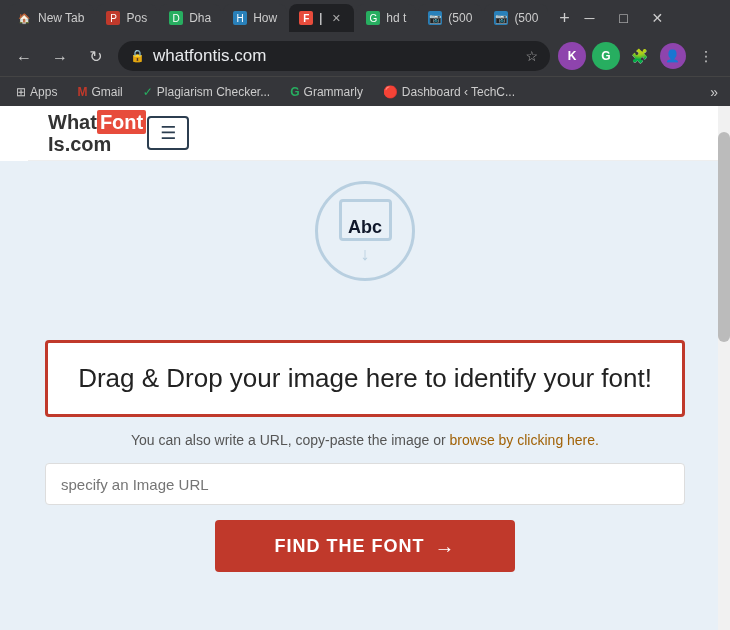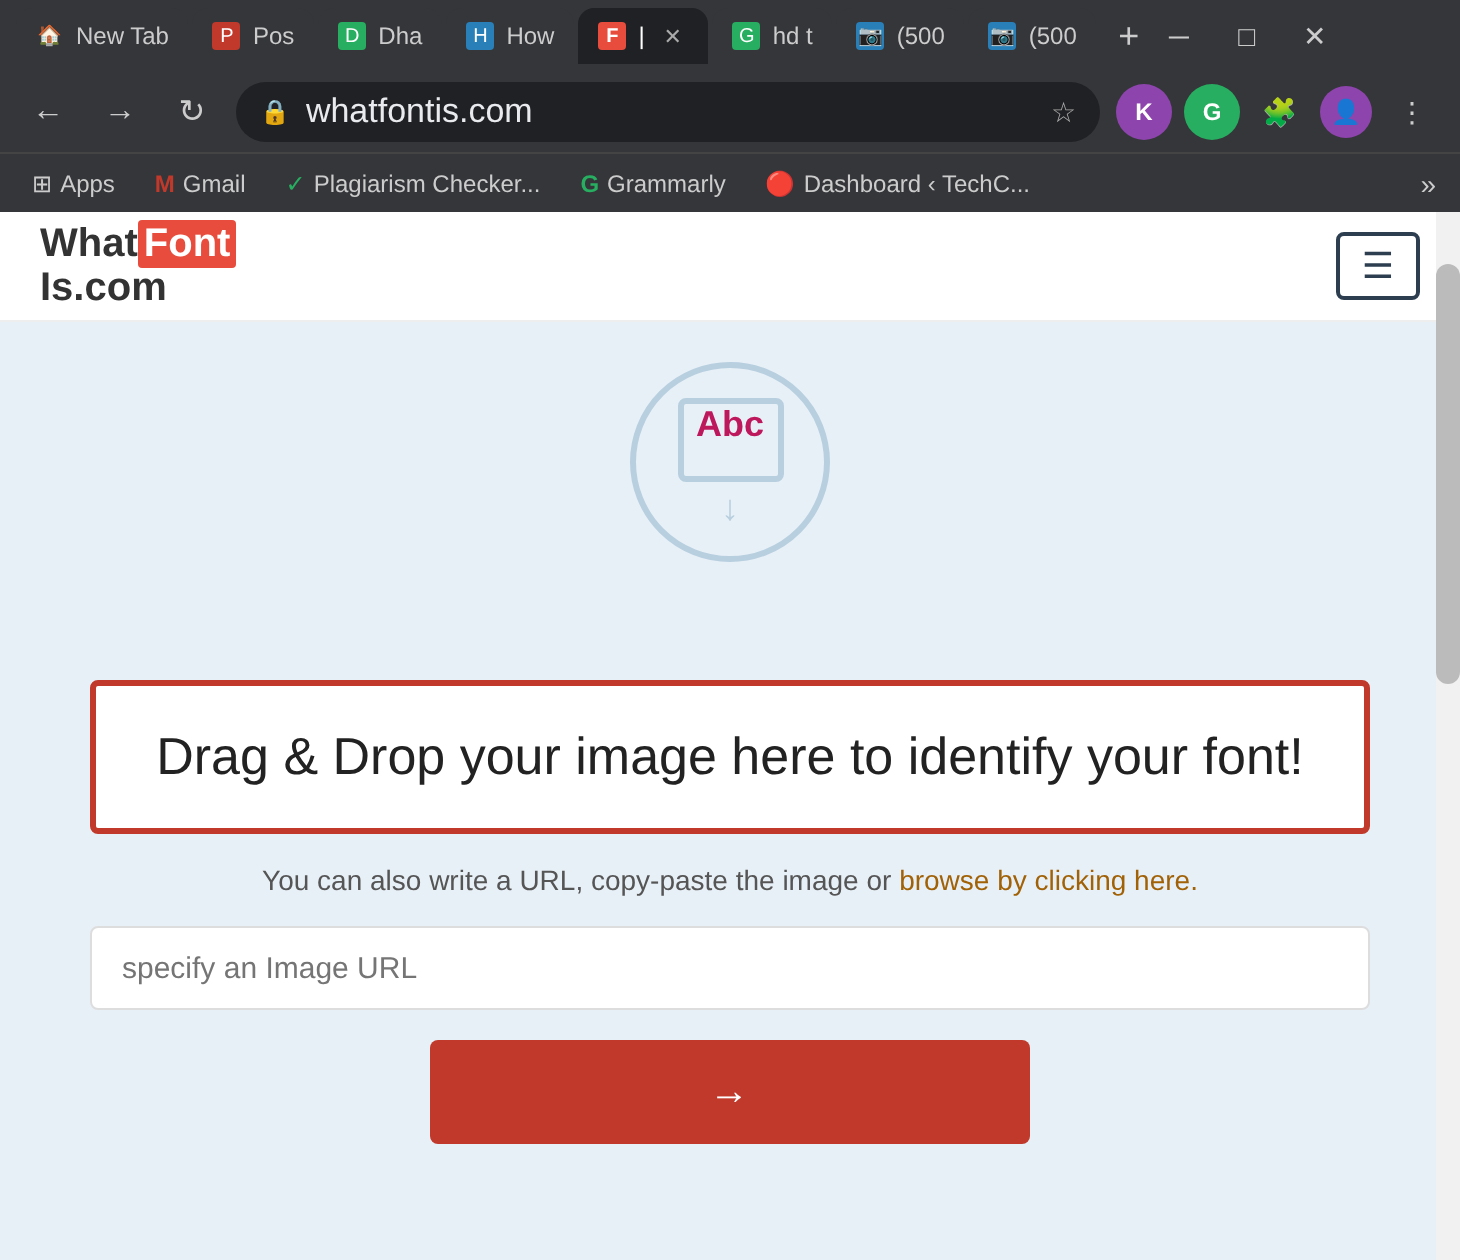--- a/index.html
+++ b/index.html
@@ -139,25 +139,25 @@
       display: flex;
       flex-direction: column;
       overflow-y: auto;
       position: relative;
     }
 
     
     .site-header {
       display: flex;
       align-items: center;
-      justify-content: space-between;
       padding: 8px 20px;
       background: #fff;
       border-bottom: 1px solid #eee;
       height: 55px;
+      margin-left: 28px;
     }
     .logo {
       display: flex;
       align-items: center;
       font-size: 20px;
       font-weight: bold;
       color: #333;
       line-height: 1.2;
     }
     .logo-font-highlight {
@@ -201,24 +201,24 @@
       display: flex;
       flex-direction: column;
       align-items: center;
       justify-content: center;
       gap: 4px;
     }
     .abc-monitor {
       width: 53px; height: 42px;
       border: 3px solid #b8cfe0;
       border-radius: 4px;
-      display: flex; align-items: flex-start; justify-content: center;
+      display: flex; align-items: flex-end; justify-content: center;
       font-size: 18px;
       font-weight: bold;
-      color: #be185d;
+      color: #0f172a;
       position: relative;
     }
     .abc-arrow {
       color: #b8cfe0;
       font-size: 18px;
       line-height: 1;
     }
 
     
     .drag-drop-box {
@@ -462,20 +462,21 @@
       <span>You can also write a URL, copy-paste the image or</span>
       <a href="#">browse by clicking here.</a>
     </p>
 
     <div class="url-input-container">
       <input class="url-input" type="text" placeholder="specify an Image URL" style="">
     </div>
 
 
     <div class="find-font-btn">
+      <span class="btn-text">FIND THE FONT</span>
       <span>→</span>
     </div>
 
   </div>
 
   <div class="scrollbar">
     <div class="scrollbar-thumb"></div>
   </div>
 </div>
 

